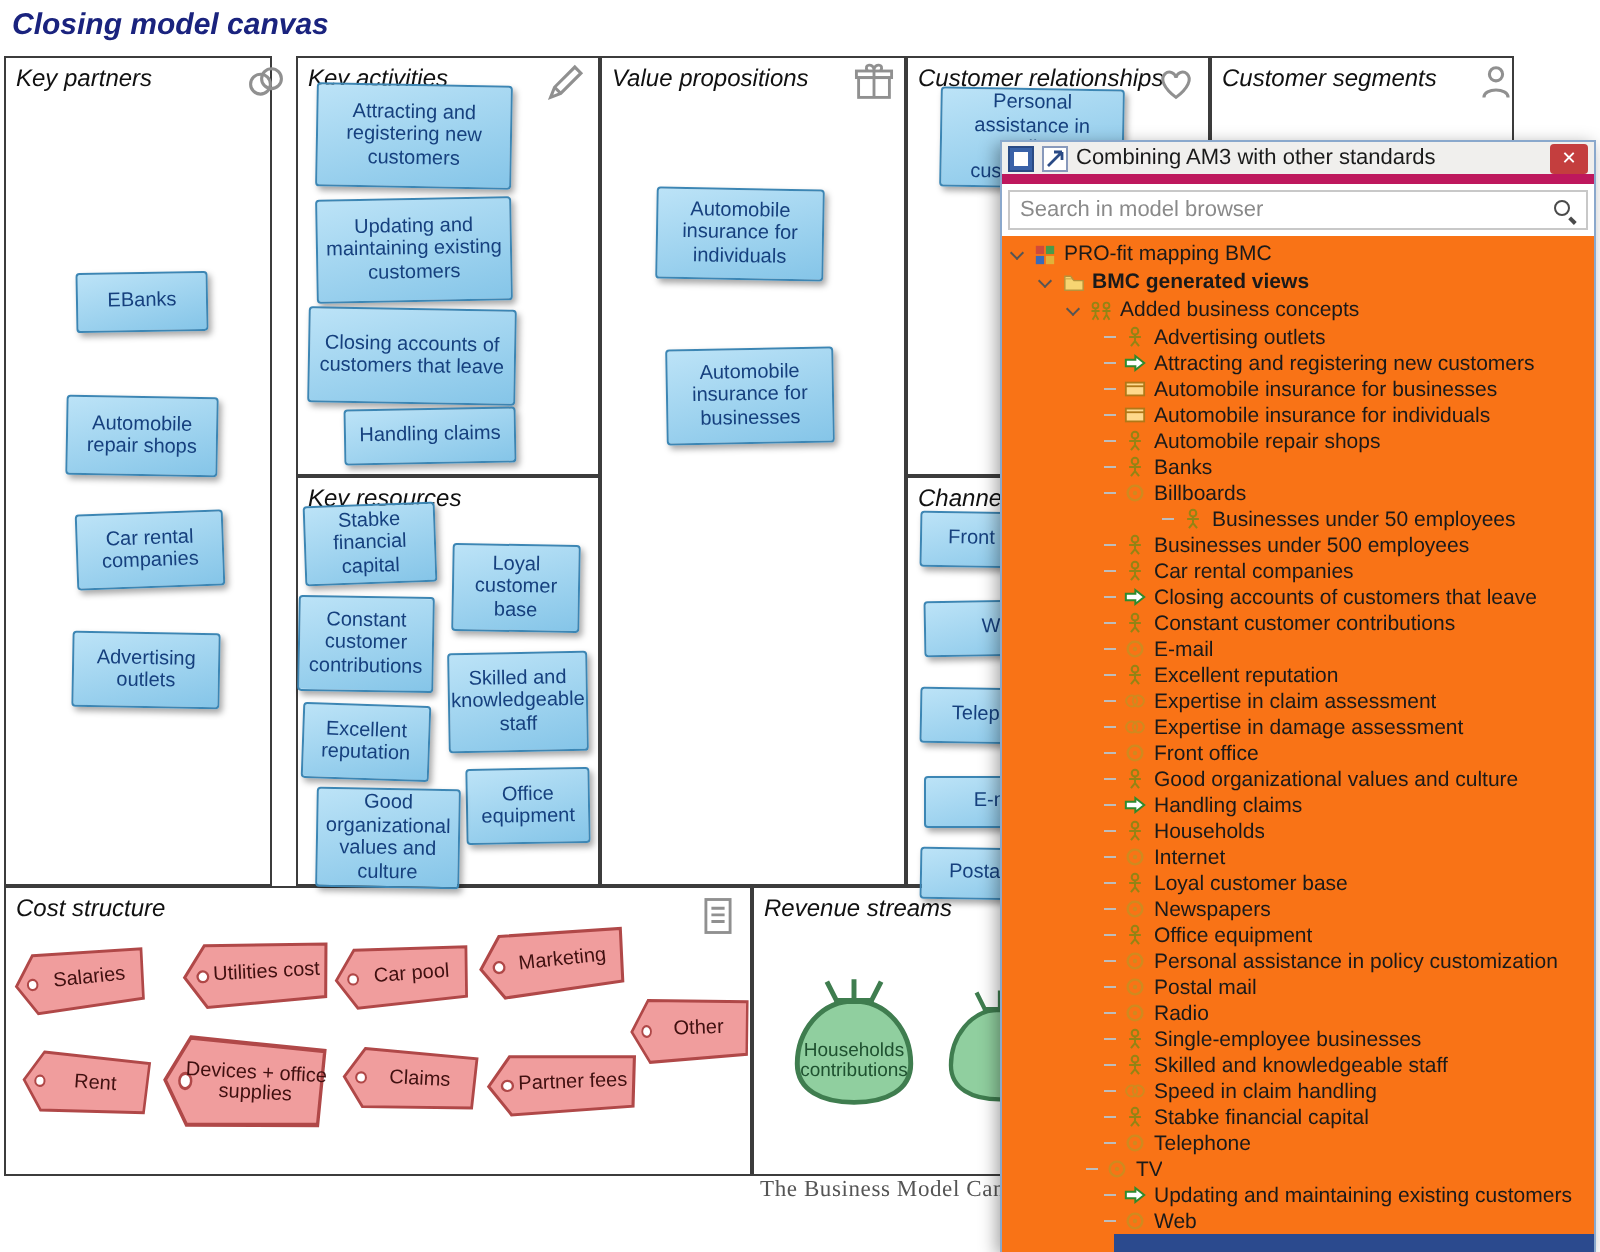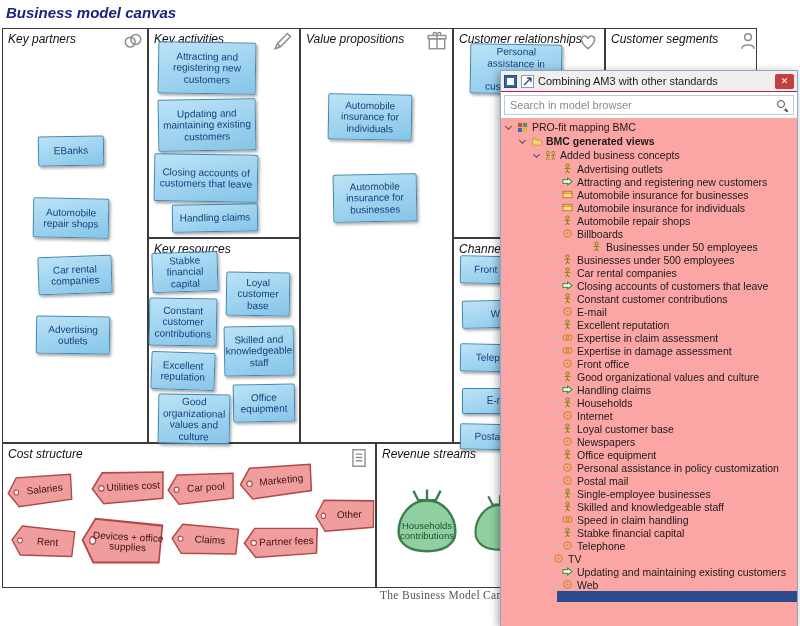--- a/index.html
+++ b/index.html
@@ -33,49 +33,49 @@
   .bag{position:absolute}
   .bag svg{position:absolute;left:0;top:0;width:100%;height:100%}
   .bag .bag-label{position:absolute;left:0;top:0;right:0;bottom:0;display:flex;align-items:center;justify-content:center;
         padding:36% 10% 8% 10%;font-size:9.5px;color:#1f5130;text-align:center;line-height:1.1}
 
   #canvas-footer{position:absolute;left:380px;top:589px;font-family:"Liberation Serif",serif;font-size:11.5px;color:#555;letter-spacing:.3px;white-space:nowrap}
 
   
   #browser{position:absolute;left:500px;top:70px;width:298px;height:556px;background:#fff;
            border:1px solid #8aa8cc;box-shadow:-2px 2px 8px rgba(0,0,0,.35);z-index:10}
-  #titlebar{height:21px;background:#f0efed;display:flex;align-items:center;gap:4px;padding:0 3px;border-bottom:1px solid #be185d}
+  #titlebar{height:21px;background:#f0efed;display:flex;align-items:center;gap:4px;padding:0 3px;border-bottom:5px solid #be185d}
   .tb-icon{width:13px;height:13px;flex:none;display:flex}
   #win-title{font-size:11px;color:#1a1a1a;flex:1;white-space:nowrap;overflow:hidden}
   #close-btn{width:19px;height:15px;background:var(--close-red);color:#fff;font-size:9px;display:flex;align-items:center;justify-content:center;border-radius:2px}
 
   #searchwrap{margin:3px;border:1px solid #c8c8c8;height:20px;display:flex;align-items:center;padding:0 5px;background:#fff}
   #search-input{flex:1;border:none;outline:none;font-size:11px;color:#444;font-family:"Liberation Sans",sans-serif}
   #search-input::placeholder{color:#8a8a8a}
   .mag{position:relative;width:12px;height:12px;flex:none}
   .mag::before{content:"";position:absolute;left:1px;top:1px;width:6px;height:6px;border:1.4px solid #4a4a4a;border-radius:50%}
   .mag::after{content:"";position:absolute;left:8.6px;top:8.6px;width:4px;height:1.5px;background:#4a4a4a;transform:rotate(45deg);transform-origin:left center}
 
-  #tree{position:relative;height:509px;overflow:hidden;padding-top:2px;background:#fca5a5}
+  #tree{position:relative;height:509px;overflow:hidden;padding-top:2px;background:#f97316}
   .trow{display:flex;align-items:center;height:13px;font-size:10.5px;color:#1a1a1a;white-space:nowrap}
   .trow.parent{height:14px}
   .chev{width:5px;height:5px;border-right:1.3px solid #555;border-bottom:1.3px solid #555;transform:rotate(45deg);margin:0 5px 2px 0;flex:none}
   .dash{width:6px;border-top:1px solid #bdbdbd;margin-right:3px;flex:none}
   .ticon{width:13px;height:12px;flex:none;display:flex;align-items:center;justify-content:center;margin-right:3px}
   .tlabel{overflow:hidden;text-overflow:ellipsis}
   .sel-row{height:11px;background:var(--select-navy);margin-left:56px}
 </style>
 </head>
 <body>
 
 <div id="screen">
 
-  <div id="page-title">Business model canvas</div>
-
-  <div class="cell" style="left:2px;top:28px;width:146px;height:415px">
+  <div id="page-title">Closing model canvas</div>
+
+  <div class="cell" style="left:2px;top:28px;width:134px;height:415px">
     <span class="cell-label">Key partners</span>
   </div>
   <div class="cell" style="left:148px;top:28px;width:152px;height:210px">
     <span class="cell-label">Key activities</span>
   </div>
   <div class="cell" style="left:148px;top:238px;width:152px;height:205px">
     <span class="cell-label">Key resources</span>
   </div>
   <div class="cell" style="left:300px;top:28px;width:153px;height:415px">
     <span class="cell-label">Value propositions</span>
@@ -237,20 +237,30 @@
               <circle cx="6" cy="2.8" r="1.8" fill="none" stroke="#948414" stroke-width="1.1"></circle>
               <path d="M6 4.6V8.2M2.8 6h6.4M6 8.2L3.8 11M6 8.2L8.2 11" fill="none" stroke="#948414" stroke-width="1.1"></path>
             </svg>
           </span>
           <span class="tlabel">Automobile repair shops</span>
         </div>
         <div class="trow" style="padding-left: 51px;">
           <span class="dash"></span>
           <span class="ticon">
             <svg viewBox="0 0 12 12" width="11" height="11">
+              <circle cx="6" cy="2.8" r="1.8" fill="none" stroke="#948414" stroke-width="1.1"></circle>
+              <path d="M6 4.6V8.2M2.8 6h6.4M6 8.2L3.8 11M6 8.2L8.2 11" fill="none" stroke="#948414" stroke-width="1.1"></path>
+            </svg>
+          </span>
+          <span class="tlabel">Banks</span>
+        </div>
+        <div class="trow" style="padding-left: 51px;">
+          <span class="dash"></span>
+          <span class="ticon">
+            <svg viewBox="0 0 12 12" width="11" height="11">
               <circle cx="6" cy="6" r="4" fill="none" stroke="#cf8a1f" stroke-width="1.3"></circle>
               <circle cx="6" cy="6" r="1.2" fill="#cf8a1f"></circle>
             </svg>
           </span>
           <span class="tlabel">Billboards</span>
         </div>
         <div class="trow" style="padding-left: 80px;">
           <span class="dash"></span>
           <span class="ticon">
             <svg viewBox="0 0 12 12" width="11" height="11">
@@ -430,20 +440,30 @@
         </div>
         <div class="trow" style="padding-left: 51px;">
           <span class="dash"></span>
           <span class="ticon">
             <svg viewBox="0 0 12 12" width="11" height="11">
               <circle cx="6" cy="6" r="4" fill="none" stroke="#cf8a1f" stroke-width="1.3"></circle>
               <circle cx="6" cy="6" r="1.2" fill="#cf8a1f"></circle>
             </svg>
           </span>
           <span class="tlabel">Postal mail</span>
+        </div>
+        <div class="trow" style="padding-left: 51px;">
+          <span class="dash"></span>
+          <span class="ticon">
+            <svg viewBox="0 0 12 12" width="11" height="11">
+              <circle cx="6" cy="6" r="4" fill="none" stroke="#cf8a1f" stroke-width="1.3"></circle>
+              <circle cx="6" cy="6" r="1.2" fill="#cf8a1f"></circle>
+            </svg>
+          </span>
+          <span class="tlabel">Radio</span>
         </div>
         <div class="trow" style="padding-left: 51px;">
           <span class="dash"></span>
           <span class="ticon">
             <svg viewBox="0 0 12 12" width="11" height="11">
               <circle cx="6" cy="2.8" r="1.8" fill="none" stroke="#948414" stroke-width="1.1"></circle>
               <path d="M6 4.6V8.2M2.8 6h6.4M6 8.2L3.8 11M6 8.2L8.2 11" fill="none" stroke="#948414" stroke-width="1.1"></path>
             </svg>
           </span>
           <span class="tlabel">Single-employee businesses</span>

